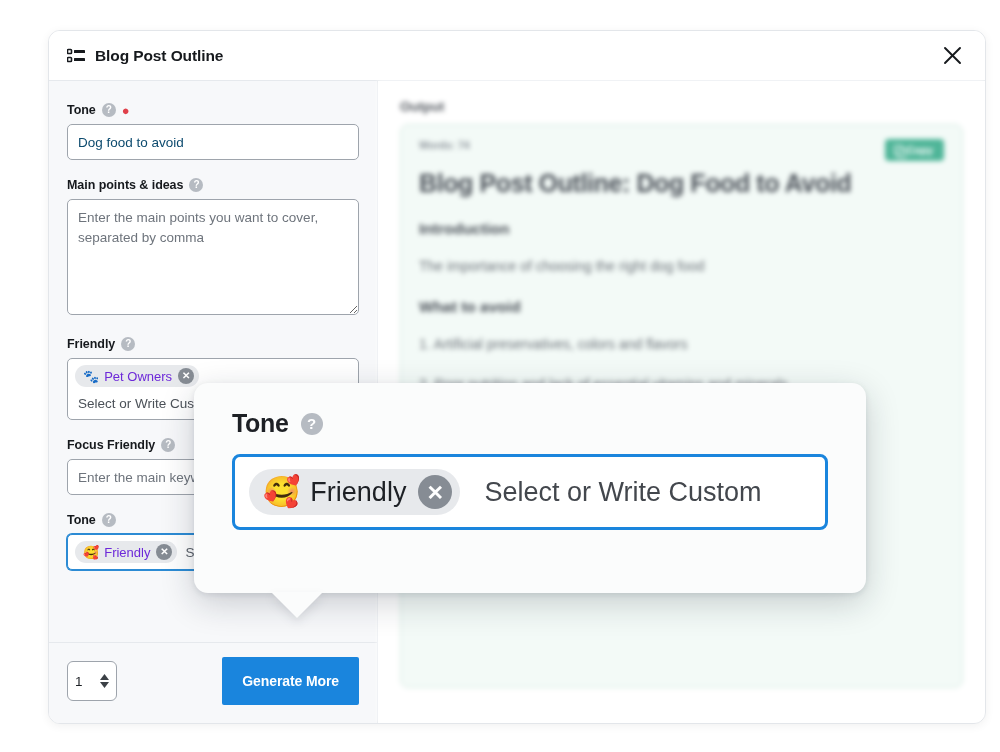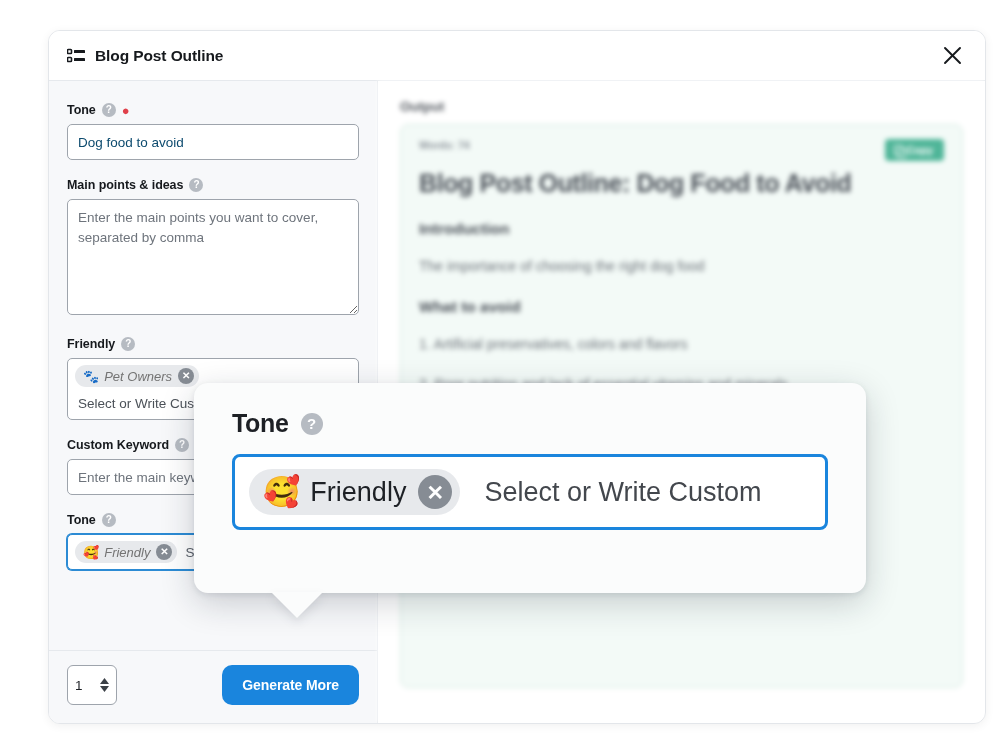--- a/index.html
+++ b/index.html
@@ -181,24 +181,23 @@
     flex: 0 0 auto;
     max-width: 100%;
   }
   .chip-emoji {
     font-size: 13px;
     line-height: 1;
     margin-right: 5px;
   }
   .chip-label {
     font-size: 13px;
-    color: #737373;
+    color: #6d28d9;
     white-space: nowrap;
     font-weight: normal;
-    font-style: italic;
   }
   .chip-remove {
     width: 16px;
     height: 16px;
     border-radius: 50%;
     background: #868c94;
     color: #ffffff;
     font-size: 10px;
     display: inline-flex;
     align-items: center;
@@ -251,22 +250,22 @@
     display: flex;
     flex-direction: column;
     gap: 2px;
     cursor: pointer;
   }
   #generate-button {
     margin-left: auto;
     background: #1a85dd;
     color: #ffffff;
     border: none;
-    border-radius: 10px;
-    height: 40px;
+    border-radius: 2px;
+    height: 48px;
     padding: 0 20px;
     font-family: "Liberation Sans", sans-serif;
     font-size: 14px;
     font-weight: bold;
     cursor: pointer;
     letter-spacing: -0.1px;
   }
 
   
   #output-column {
@@ -510,21 +509,21 @@
                 <span class="chip-label">Pet Owners</span>
                 <span class="chip-remove">✕</span>
               </span>
             </div>
             <div class="stacked-placeholder">Select or Write Custom</div>
           </div>
         </div>
 
         <div class="field">
           <div class="field-label">
-            <span class="label-text">Custom Keyword</span>
+            <span class="label-text">Focus Friendly</span>
             <span class="help-icon">?</span>
           </div>
           <input class="text-input" type="text" placeholder="Enter the main keyword" style="">
         </div>
 
         <div class="field">
           <div class="field-label">
             <span class="label-text">Tone</span>
             <span class="help-icon">?</span>
           </div>

